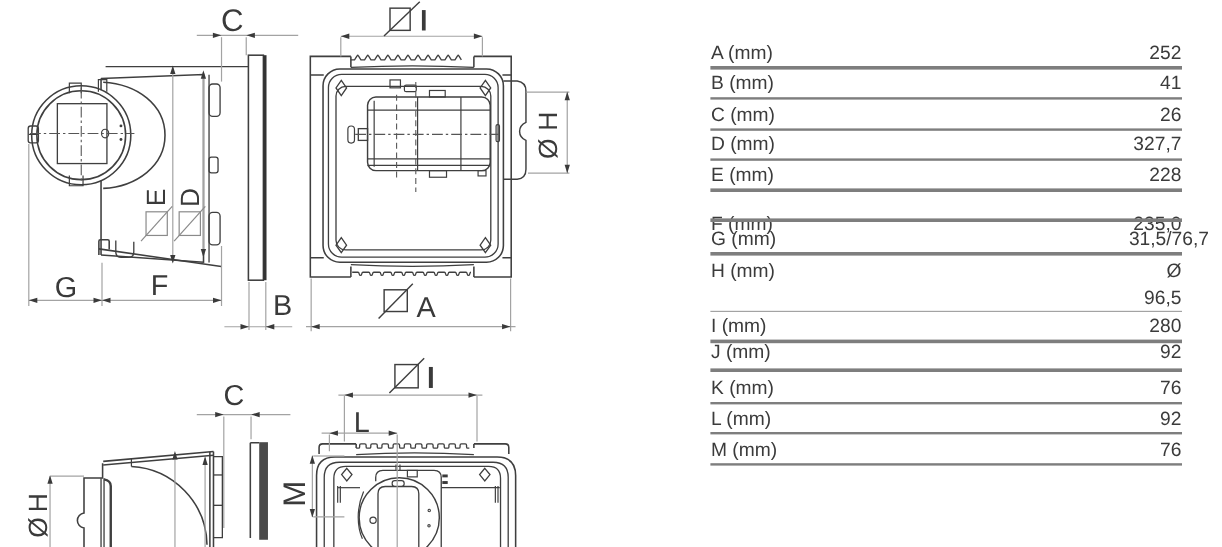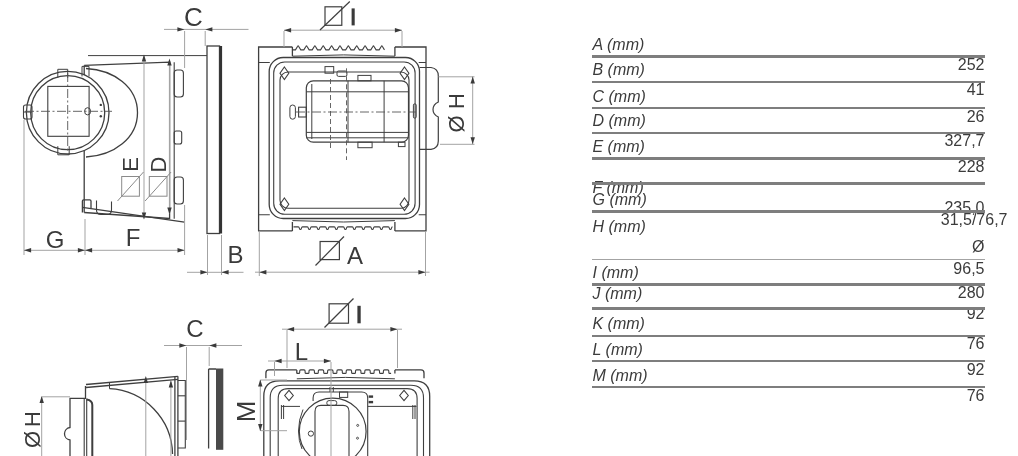--- a/index.html
+++ b/index.html
@@ -1,20 +1,20 @@
 <!DOCTYPE html>
 <html><head>
 <meta charset="utf-8">
 <style>
   html,body{margin:0;padding:0;background:#fff;}
   body{width:1018px;height:456px;position:relative;font-family:"Liberation Sans",sans-serif;overflow:hidden;}
   #draw{position:absolute;left:0;top:0;}
   .row{position:absolute;left:592.5px;width:392px;font-size:16px;color:#3b3b3b;line-height:19px;}
-  .row .l{float:left;font-style:italic;}
-  .row .v{float:right;margin-top:20px;}
+  .row .l{float:left;}
+  .row .v{float:right;}
   .sep{position:absolute;left:592px;width:393px;height:2.5px;background:#7e7e7e;}
   .septhin{position:absolute;left:592px;width:393px;height:1.2px;background:#a3a3a3;}
 </style>
 </head>
 <body>
 <svg id="draw" width="590" height="456" viewBox="0 0 590 456">
 
   <g stroke="#3f3f3f" stroke-width="1.3" fill="none">
 
     <path d="M 86 68.5 C 114 70 137.5 87 137.5 112.7 C 137.5 138 114 155.5 86 157"></path>

